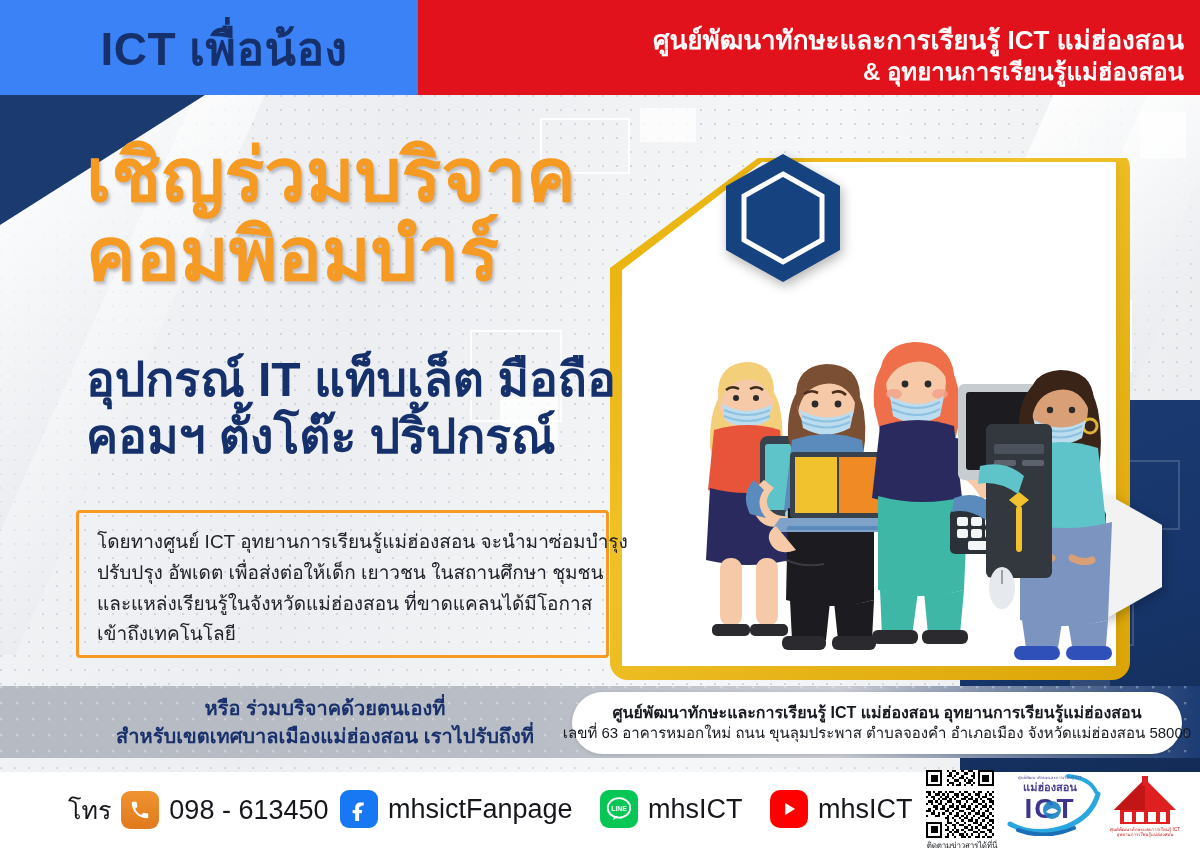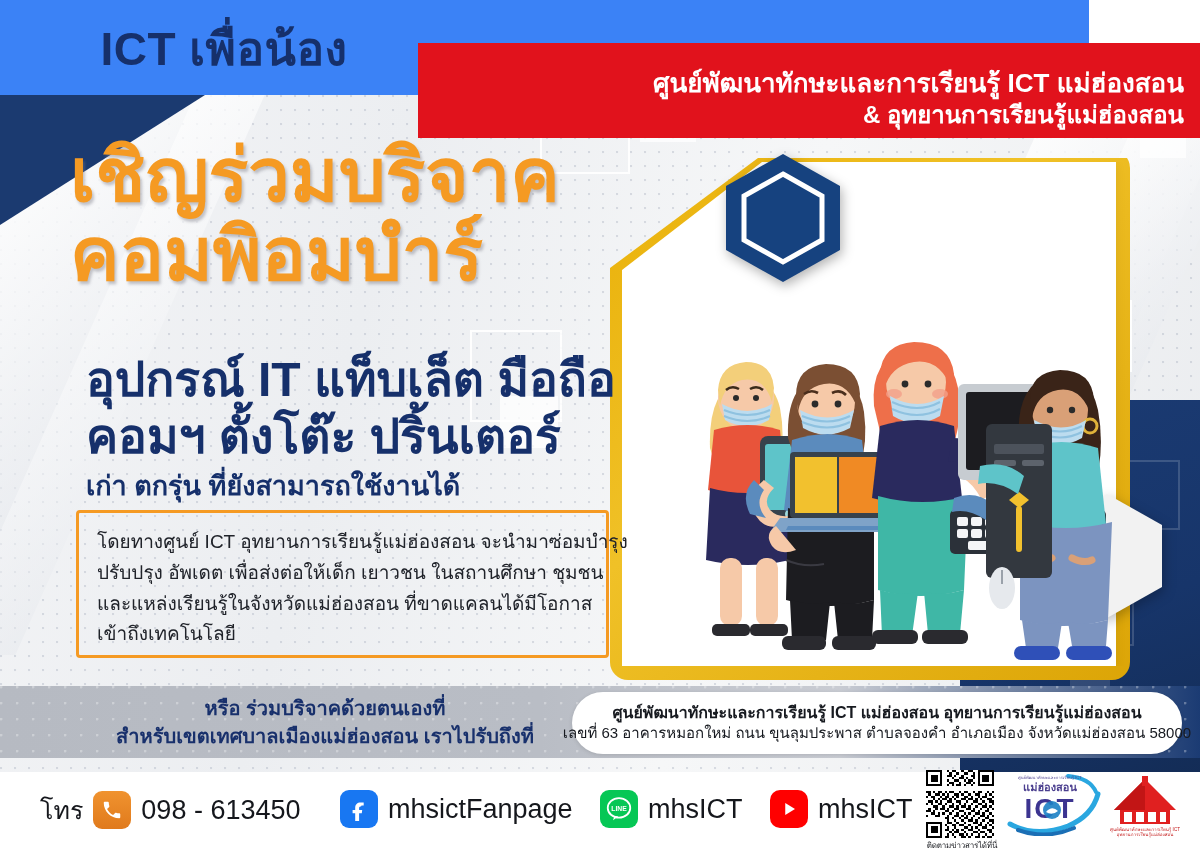--- a/index.html
+++ b/index.html
@@ -46,27 +46,26 @@
     position:absolute; left:44px; top:16px; width:360px; height:64px;
     display:flex; align-items:center; justify-content:center;
     font-size:46px; font-weight:bold; color:#16306b; letter-spacing:.5px;
     white-space:nowrap;
   }
   .red-band {
     position:absolute; left:418px; top:0; width:782px; height:95px;
     background:#e1121c; color:#ffffff;
     display:flex; flex-direction:column; align-items:flex-end; justify-content:center;
     padding:22px 16px 6px 10px;
-    margin-top:43px;
   }
   .red-l1 { font-size:26px; font-weight:bold; line-height:1.22; white-space:nowrap; }
   .red-l2 { font-size:24px; font-weight:bold; line-height:1.22; white-space:nowrap; }
 
   
-  .headline { position:absolute; left:70px; top:140px; width:620px; }
+  .headline { position:absolute; left:86px; top:140px; width:620px; }
   .hl-line {
     font-size:74px; font-weight:bold; color:#f59a23; line-height:.96;
     text-shadow:2px 3px 3px rgba(120,120,130,.42);
     white-space:nowrap;
   }
   .hl-line.second { margin-top:8px; }
 
   .subhead { position:absolute; left:86px; top:352px; width:560px; color:#16306b; }
   .sh1, .sh2 { font-size:48px; font-weight:bold; line-height:1.18; white-space:nowrap; }
   .sh3 { font-size:27px; font-weight:bold; line-height:1.3; margin-top:4px; white-space:nowrap; }
@@ -330,22 +329,21 @@
     </g>
   </svg>
 
   <div class="headline">
     <div class="hl-line">เชิญร่วมบริจาค</div>
     <div class="hl-line second">คอมพิอมบำร์</div>
   </div>
 
   <div class="subhead">
     <div class="sh1">อุปกรณ์ IT แท็บเล็ต มือถือ</div>
-    <div class="sh2">คอมฯ ตั้งโต๊ะ ปริ้นเตอร์</div>
-    <div class="sh3">เก่า ตกรุ่น ที่ยังสามารถใช้งานได้</div>
+    <div class="sh2">คอมฯ ตั้งโต๊ะ ปริ้ปกรณ์</div>
   </div>
 
   <div class="para-box">
     <div class="para-line">โดยทางศูนย์ ICT อุทยานการเรียนรู้แม่ฮ่องสอน จะนำมาซ่อมบำรุง</div>
     <div class="para-line">ปรับปรุง อัพเดต เพื่อส่งต่อให้เด็ก เยาวชน ในสถานศึกษา ชุมชน</div>
     <div class="para-line">และแหล่งเรียนรู้ในจังหวัดแม่ฮ่องสอน ที่ขาดแคลนได้มีโอกาส</div>
     <div class="para-line">เข้าถึงเทคโนโลยี</div>
   </div>
 
   <div class="foot-band">
@@ -357,21 +355,21 @@
     <div class="fl-line">สำหรับเขตเทศบาลเมืองแม่ฮ่องสอน เราไปรับถึงที่</div>
   </div>
 
   <div class="foot-pill">
     <div class="fp-l1">ศูนย์พัฒนาทักษะและการเรียนรู้ ICT แม่ฮ่องสอน อุทยานการเรียนรู้แม่ฮ่องสอน</div>
     <div class="fp-l2">เลขที่ 63 อาคารหมอกใหม่ ถนน ขุนลุมประพาส ตำบลจองคำ อำเภอเมือง จังหวัดแม่ฮ่องสอน 58000</div>
   </div>
 
   <div class="contact-row">
 
-    <div class="ci" style="left:40px;top:18px;justify-content:center;">
+    <div class="ci" style="left:68px;top:18px;justify-content:center;">
       <span class="ci-label">โทร</span>
       <span class="badge b-phone">
         <svg width="22" height="22" viewBox="0 0 24 24" fill="#ffffff">
           <path d="M6.6 10.8c1.4 2.8 3.8 5.1 6.6 6.6l2.2-2.2c.3-.3.7-.4 1-.2 1.2.4 2.4.6 3.6.6.6 0 1 .4 1 1V20c0 .6-.4 1-1 1C10.6 21 3 13.4 3 4c0-.6.4-1 1-1h3.5c.6 0 1 .4 1 1 0 1.3.2 2.5.6 3.6.1.4 0 .8-.2 1l-2.3 2.2z"></path>
         </svg>
       </span>
       <span class="ci-text">098 - 613450</span>
     </div>
 
     <div class="ci" style="left:340px;top:18px;">

